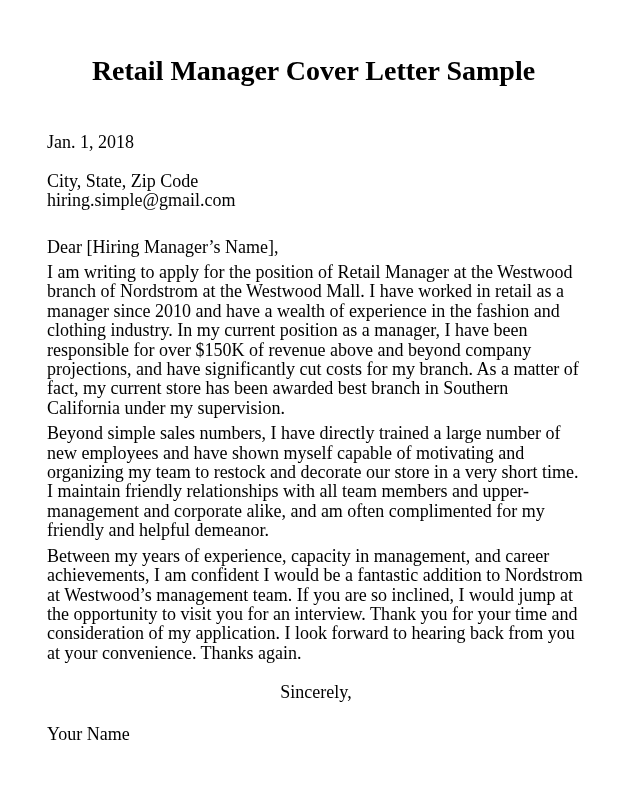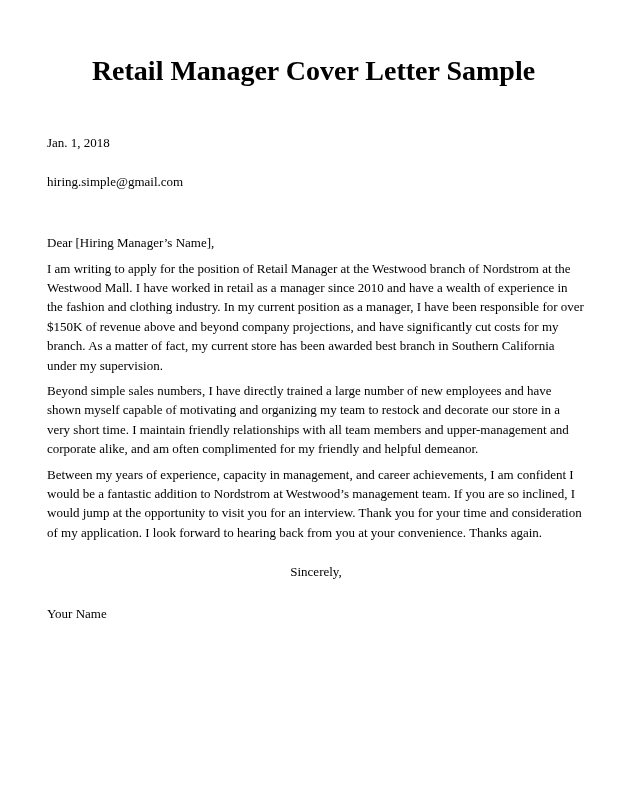--- a/index.html
+++ b/index.html
@@ -25,46 +25,47 @@
     height: 34px;
     line-height: 34px;
     font-size: 28px;
     font-weight: bold;
     text-align: center;
     white-space: nowrap;
   }
   .content {
     margin-left: 47px;
     width: 538px;
-    font-size: 13px;
+    font-size: 18px;
     line-height: 19.4px;
     text-align: left;
   }
   .block-date      { margin-top: 45px; }
   .block-address   { margin-top: 19.4px; }
-  .salutation      { margin-top: 42px; }
+  .salutation      { margin-top: 27px; }
   .para            { margin-top: 6px; }
   .closing         { margin-top: 19.4px; text-align: center; }
   .signature       { margin-top: 23px; }
   .line { display: block; }
 </style>
 </head>
 <body>
 
 <div class="page">
 
   <h1 class="doc-title">Retail Manager Cover Letter Sample</h1>
 
   <div class="content">
 
     <div class="block-date">
       <span class="line">Jan. 1, 2018</span>
     </div>
 
     <div class="block-address">
+      <span class="line">City, State, Zip Code</span>
       <span class="line">hiring.simple@gmail.com</span>
     </div>
 
     <div class="salutation">Dear [Hiring Manager’s Name],</div>
 
     <div class="para">I am writing to apply for the position of Retail Manager at the Westwood branch of Nordstrom at the Westwood Mall. I have worked in retail as a manager since 2010 and have a wealth of experience in the fashion and clothing industry. In my current position as a manager, I have been responsible for over $150K of revenue above and beyond company projections, and have significantly cut costs for my branch. As a matter of fact, my current store has been awarded best branch in Southern California under my supervision.</div>
 
     <div class="para">Beyond simple sales numbers, I have directly trained a large number of new employees and have shown myself capable of motivating and organizing my team to restock and decorate our store in a very short time. I maintain friendly relationships with all team members and upper-management and corporate alike, and am often complimented for my friendly and helpful demeanor.</div>
 
     <div class="para">Between my years of experience, capacity in management, and career achievements, I am confident I would be a fantastic addition to Nordstrom at Westwood’s management team. If you are so inclined, I would jump at the opportunity to visit you for an interview. Thank you for your time and consideration of my application. I look forward to hearing back from you at your convenience. Thanks again.</div>

